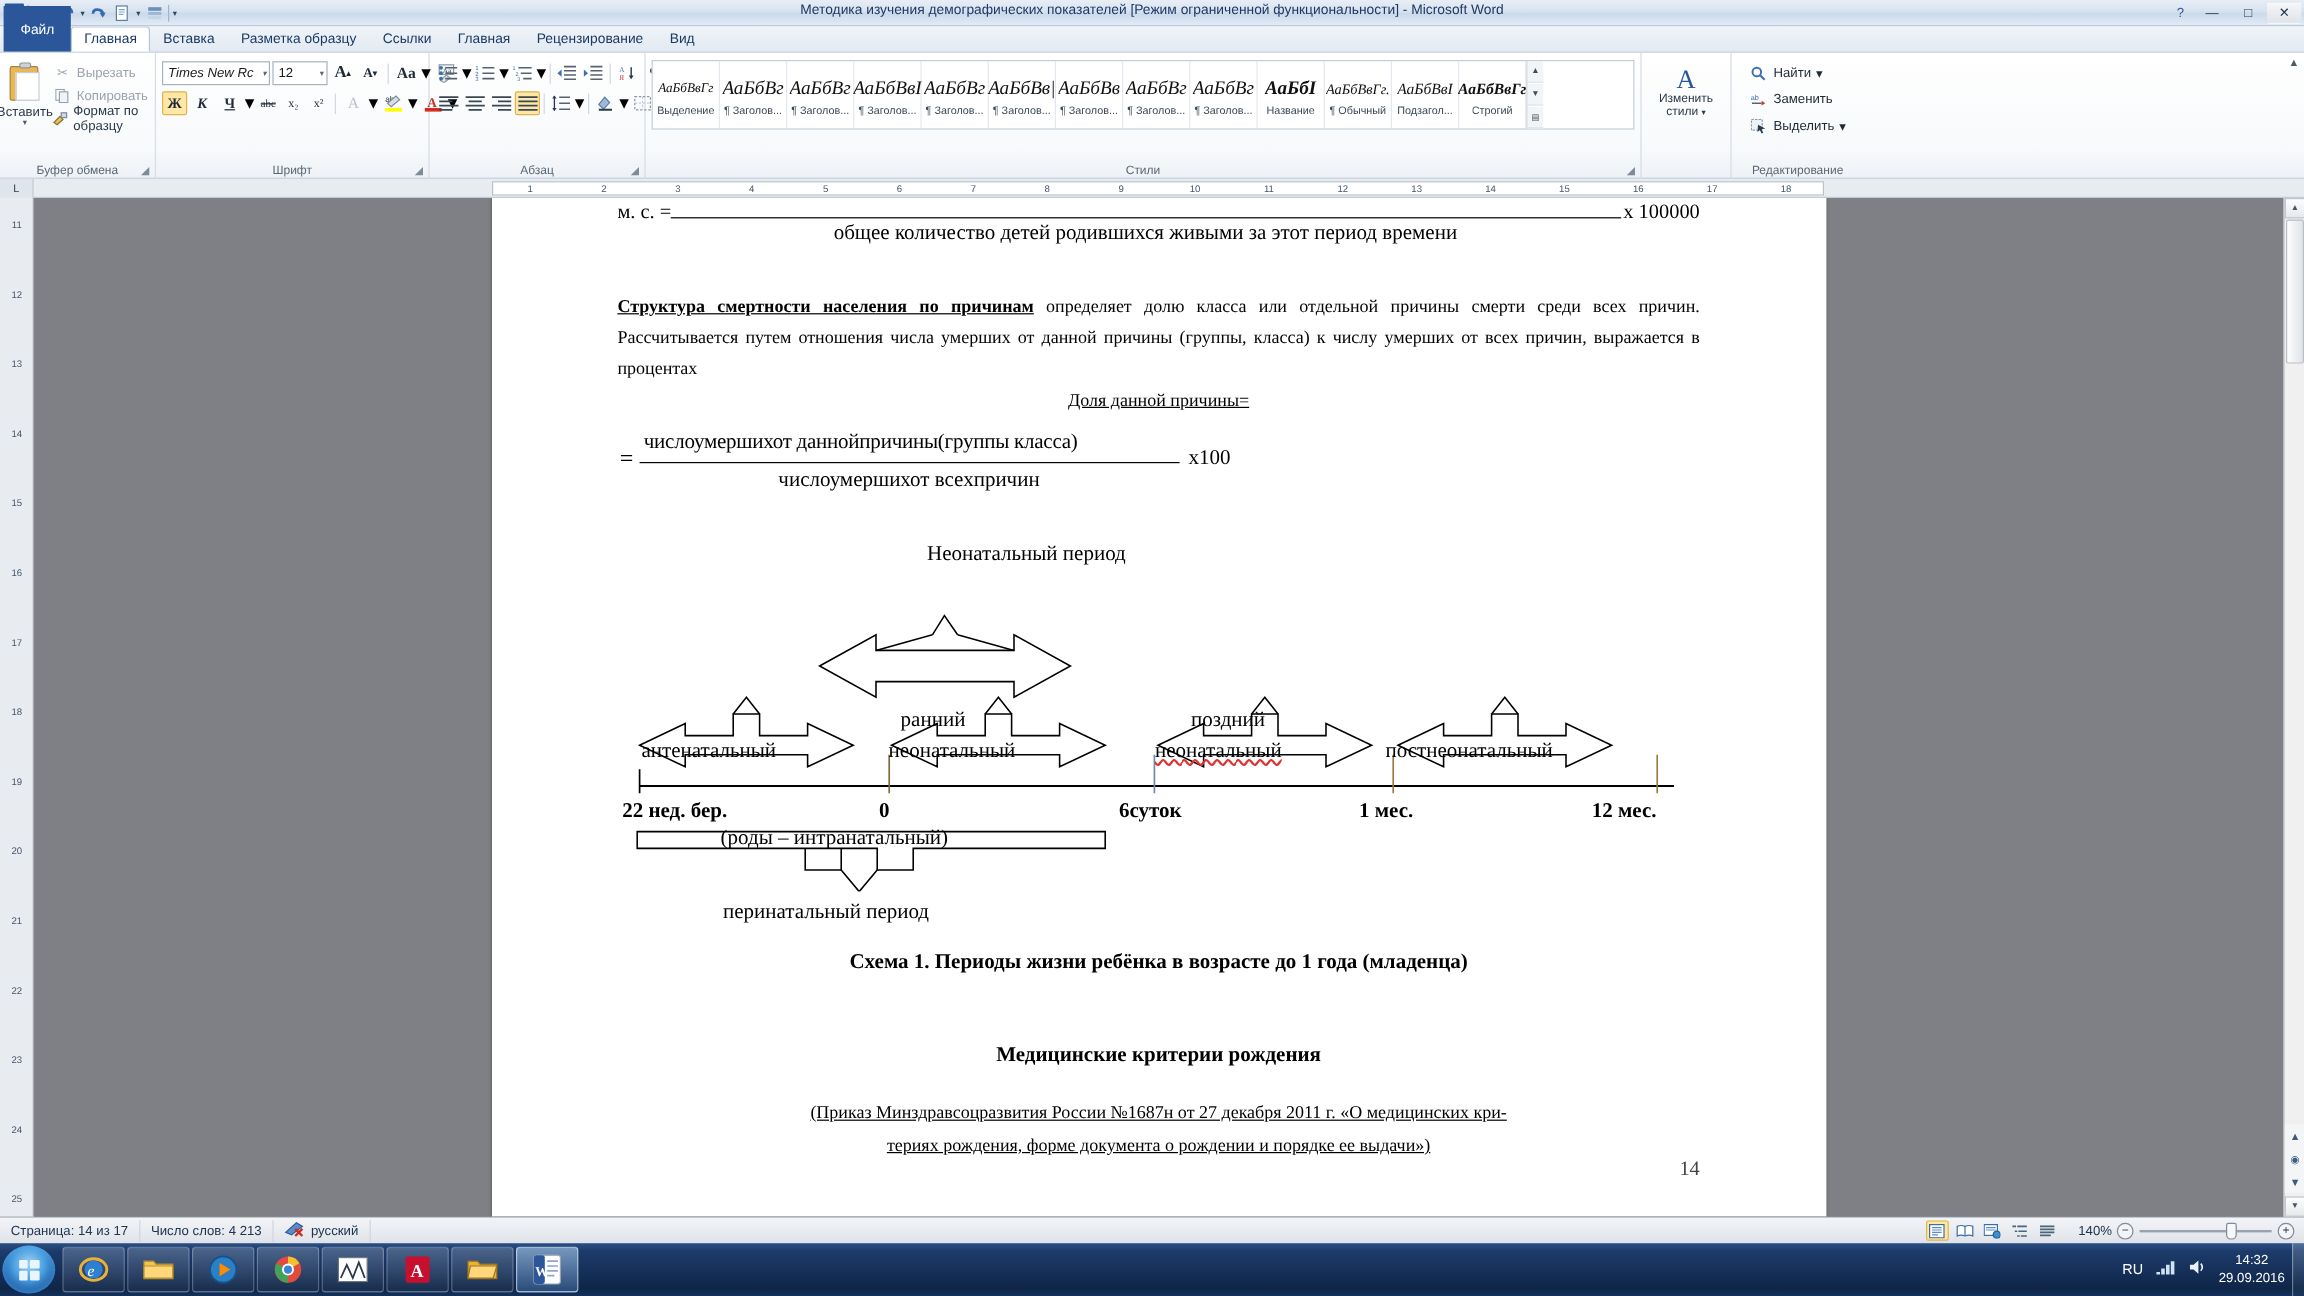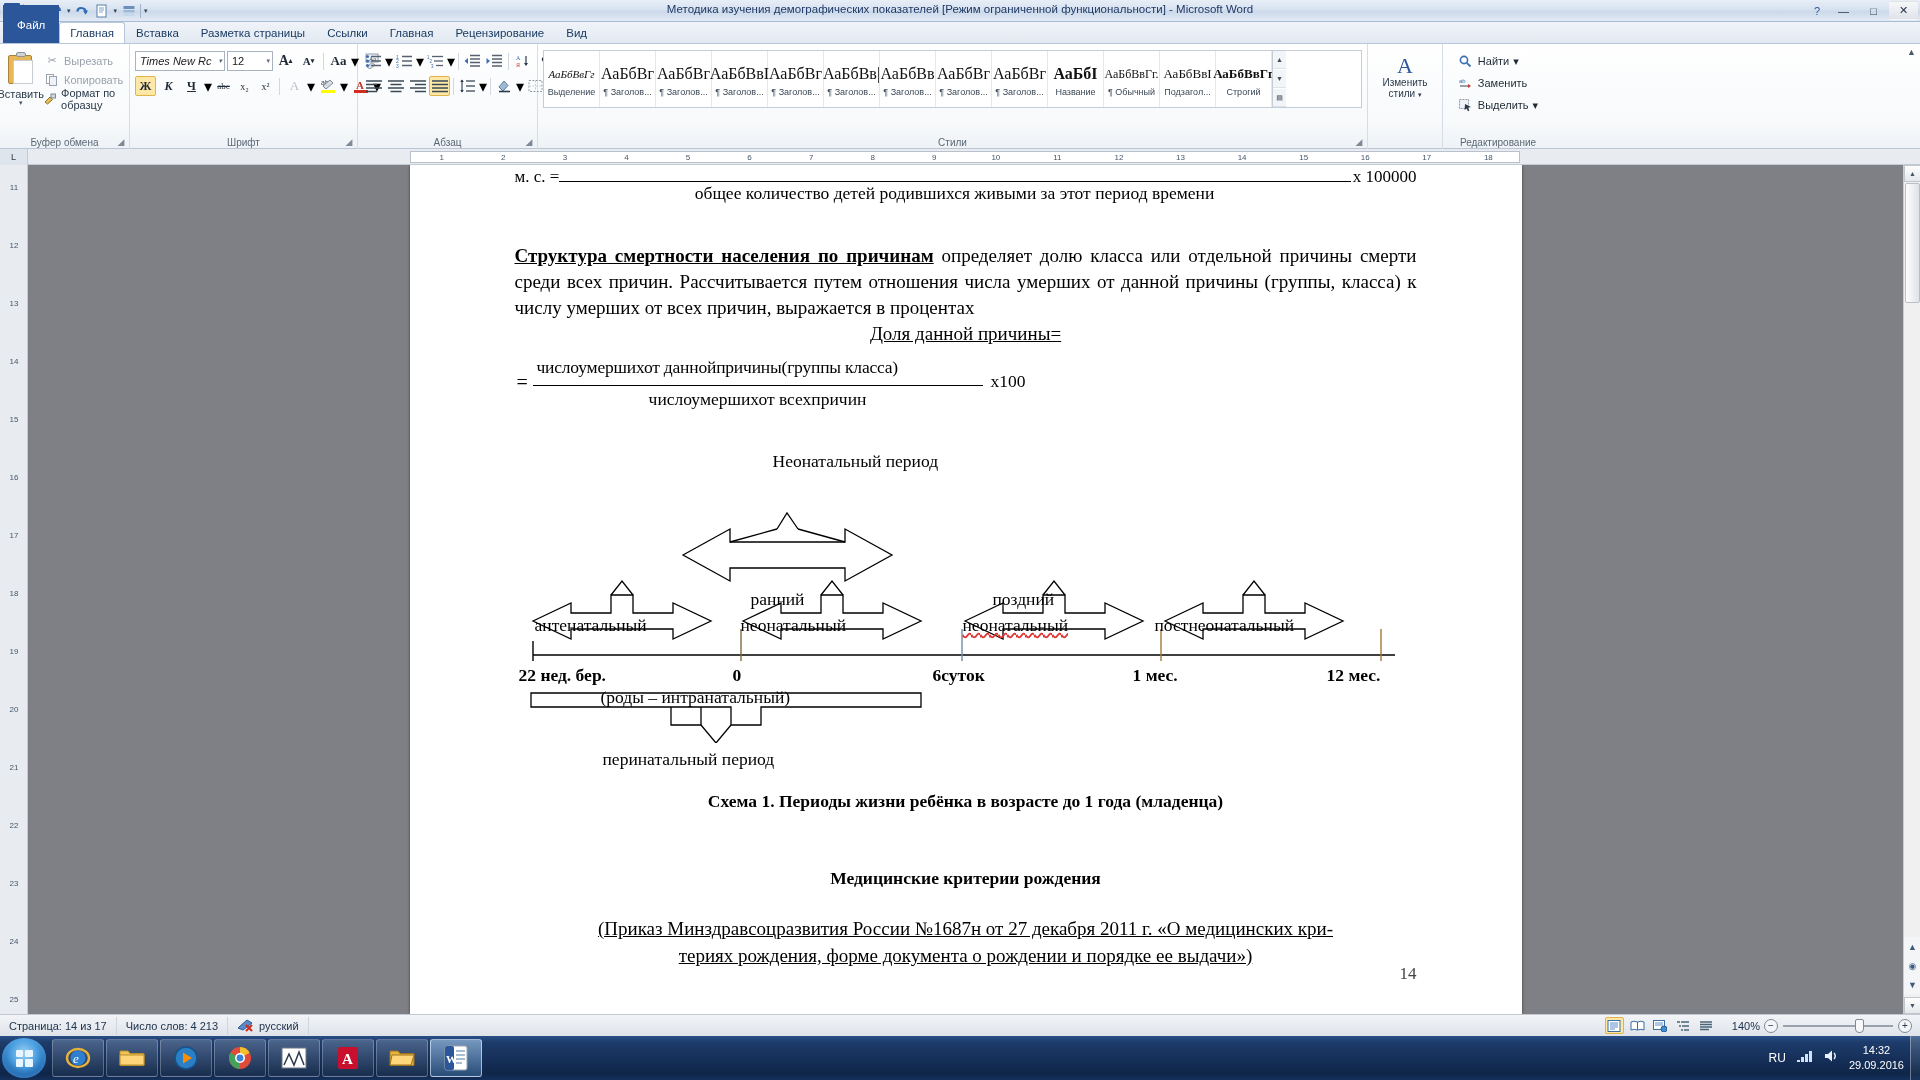--- a/index.html
+++ b/index.html
@@ -101,21 +101,21 @@
   
   .g-par{ width:180px; }
   .prow{ display:flex; align-items:center; gap:1px; height:22px; }
 
   
   .g-styles{ width:830px; }
   .gallery{ display:flex; border:1px solid #c3cdd8; height:58px; margin-top:3px; background:#fff; overflow:hidden;}
   .stile{ width:56px; border-right:1px solid #e3e8ee; display:flex; flex-direction:column;
           align-items:center; justify-content:center; padding-top:2px; }
   .stile .samp{ font-family:"Liberation Serif", serif; font-size:16px; color:#111; white-space:nowrap;
-                overflow:hidden; line-height:20px;}
+                overflow:hidden; line-height:20px;font-style:italic;}
   .stile .nm{ font-size:9px; color:#3b4856; white-space:nowrap; overflow:hidden; max-width:54px;
               text-overflow:clip; margin-top:3px;}
   .stile .samp.ital{ font-style:italic; font-size:11px; }
   .stile .samp.bold{ font-weight:bold; }
   .gal-scroll{ width:14px; display:flex; flex-direction:column; justify-content:space-between;
                border-left:1px solid #c3cdd8; }
   .gal-scroll div{ height:18px; display:flex; align-items:center; justify-content:center;
                    font-size:7px; color:#3f4d5c; background:#f2f5f8; border-bottom:1px solid #dde3ea;}
 
   
@@ -144,21 +144,21 @@
   .vruler .vtick{ position:absolute; left:0; width:28px; text-align:center; font-size:8px; color:#46566a;}
 
   .docarea{ flex:1; position:relative; overflow:hidden; background:#7f8085;}
   .page{
     position:absolute; left:50%; transform:translateX(-50%); top:0; width:1112px; height:100%;
     background:#fff; box-shadow:0 0 3px rgba(0,0,0,.5);
     font-family:"Liberation Serif", serif; color:#000;
   }
   .page-inner{ position:absolute; left:105px; right:105px; top:14px; }
 
-  .ptext{ font-size:19px; line-height:26px; text-align:justify; }
+  .ptext{ font-size:15px; line-height:26px; text-align:justify; }
   .pcenter{ text-align:center;text-decoration:underline; }
   .u{ text-decoration:underline; font-weight:bold; }
 
   
   .topfrac{ position:relative; height:28px; font-size:17px; }
   .topfrac .lhs{ position:absolute; left:0; top:-12px; }
   .topfrac .bar{ position:absolute; left:44px; right:66px; top:2px; border-top:1px solid #000; }
   .topfrac .rhs{ position:absolute; right:0; top:-12px; }
   .topfrac .den{ position:absolute; left:44px; right:66px; top:4px; text-align:center; font-size:17.5px;}
 
@@ -284,21 +284,21 @@
       <div>—</div>
       <div>□</div>
       <div class="close">✕</div>
     </div>
   </div>
 
   <div class="tabstrip">
     <div class="tab file">Файл</div>
     <div class="tab active">Главная</div>
     <div class="tab">Вставка</div>
-    <div class="tab">Разметка страницы</div>
+    <div class="tab">Разметка образцу</div>
     <div class="tab">Ссылки</div>
     <div class="tab">Главная</div>
     <div class="tab">Рецензирование</div>
     <div class="tab">Вид</div>
   </div>
 
   <div class="ribbon">
 
     <div class="group g-clip">
       <div class="gbody">

